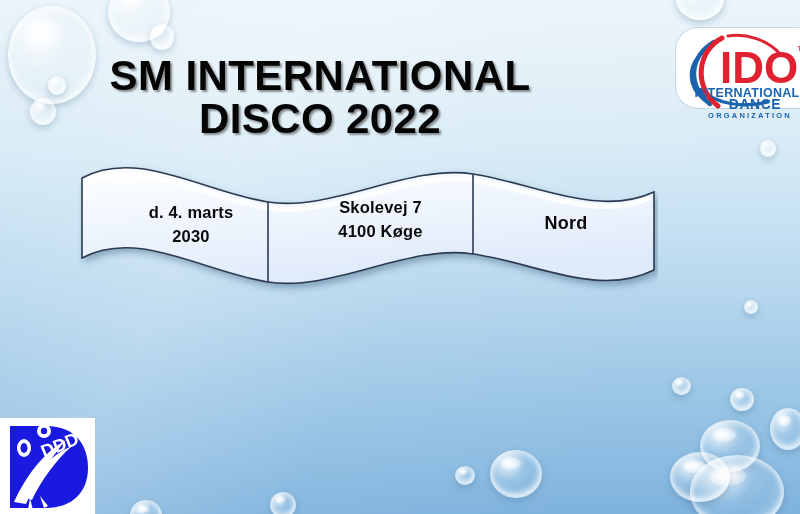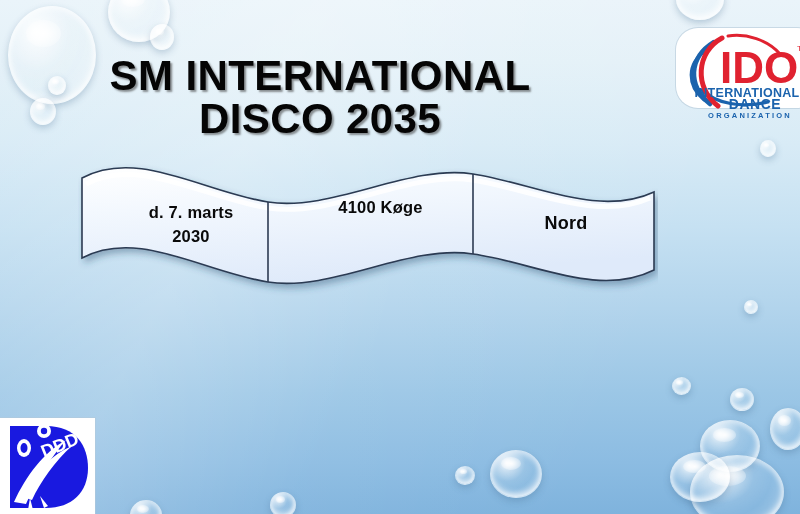--- a/index.html
+++ b/index.html
@@ -155,21 +155,21 @@
   <div class="bubble" style="left:490px;top:450px; width:50px;  height:46px;"></div>
   <div class="bubble" style="left:455px;top:466px; width:18px;  height:17px;"></div>
   <div class="bubble" style="left:270px;top:492px; width:24px;  height:24px;"></div>
   <div class="bubble" style="left:130px;top:500px; width:30px;  height:28px;"></div>
   <div class="bubble" style="left:744px;top:300px; width:12px;  height:12px;"></div>
 
   <div id="sheen"></div>
 
   <div id="title-block">
     <span class="title-line">SM INTERNATIONAL</span>
-    <span class="title-line">DISCO 2035</span>
+    <span class="title-line">DISCO 2022</span>
   </div>
 
   <div id="ribbon-wrap">
     <svg id="ribbon-svg" width="580" height="148" viewBox="0 0 580 148">
       <defs>
         <linearGradient id="panelGrad" x1="0" y1="0" x2="0.35" y2="1">
           <stop offset="0%" stop-color="#ffffff"></stop>
           <stop offset="35%" stop-color="#f3f8fe"></stop>
           <stop offset="100%" stop-color="#dfeafa"></stop>
         </linearGradient>
@@ -191,25 +191,26 @@
       <path d="M 8 26
                C 62 -2, 126 40, 190 50
                C 255 60, 330 13, 394 22
                C 454 31, 518 64, 572 40" fill="none" stroke="#ffffff" stroke-width="5" opacity="0.85"></path>
 
       <path d="M 190 44 L 190 124" fill="none" stroke="#2c3a52" stroke-width="1.6"></path>
       <path d="M 395 16 L 395 96" fill="none" stroke="#2c3a52" stroke-width="1.6"></path>
     </svg>
 
     <div class="panel-text" id="panel-1-text">
-      <div>d. 7. marts</div>
+      <div>d. 4. marts</div>
       <div>2030</div>
     </div>
 
     <div class="panel-text" id="panel-2-text">
+      <div>Skolevej 7</div>
       <div>4100 Køge</div>
     </div>
 
     <div class="panel-text" id="panel-3-text">
       <div>Nord</div>
     </div>
   </div>
 
   <div id="ido-logo-box">
     <svg width="143" height="92" viewBox="0 0 143 92">

